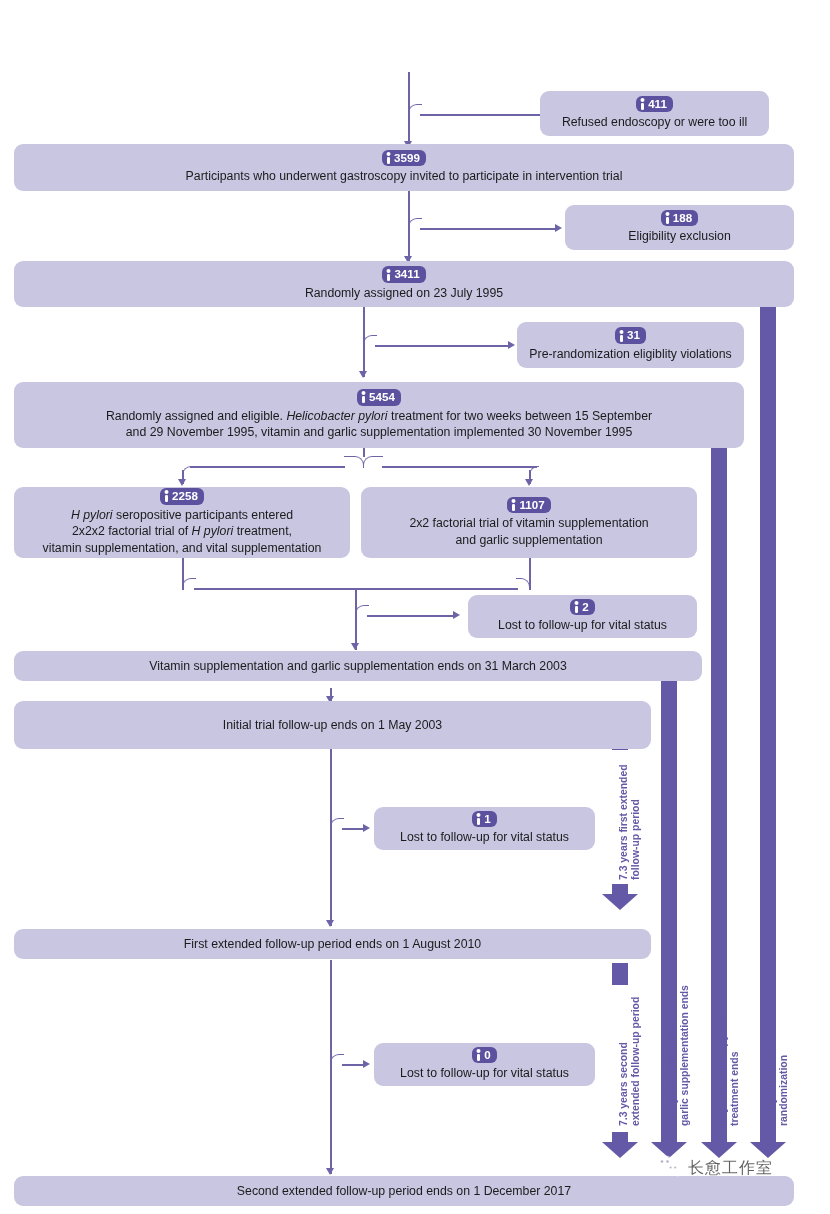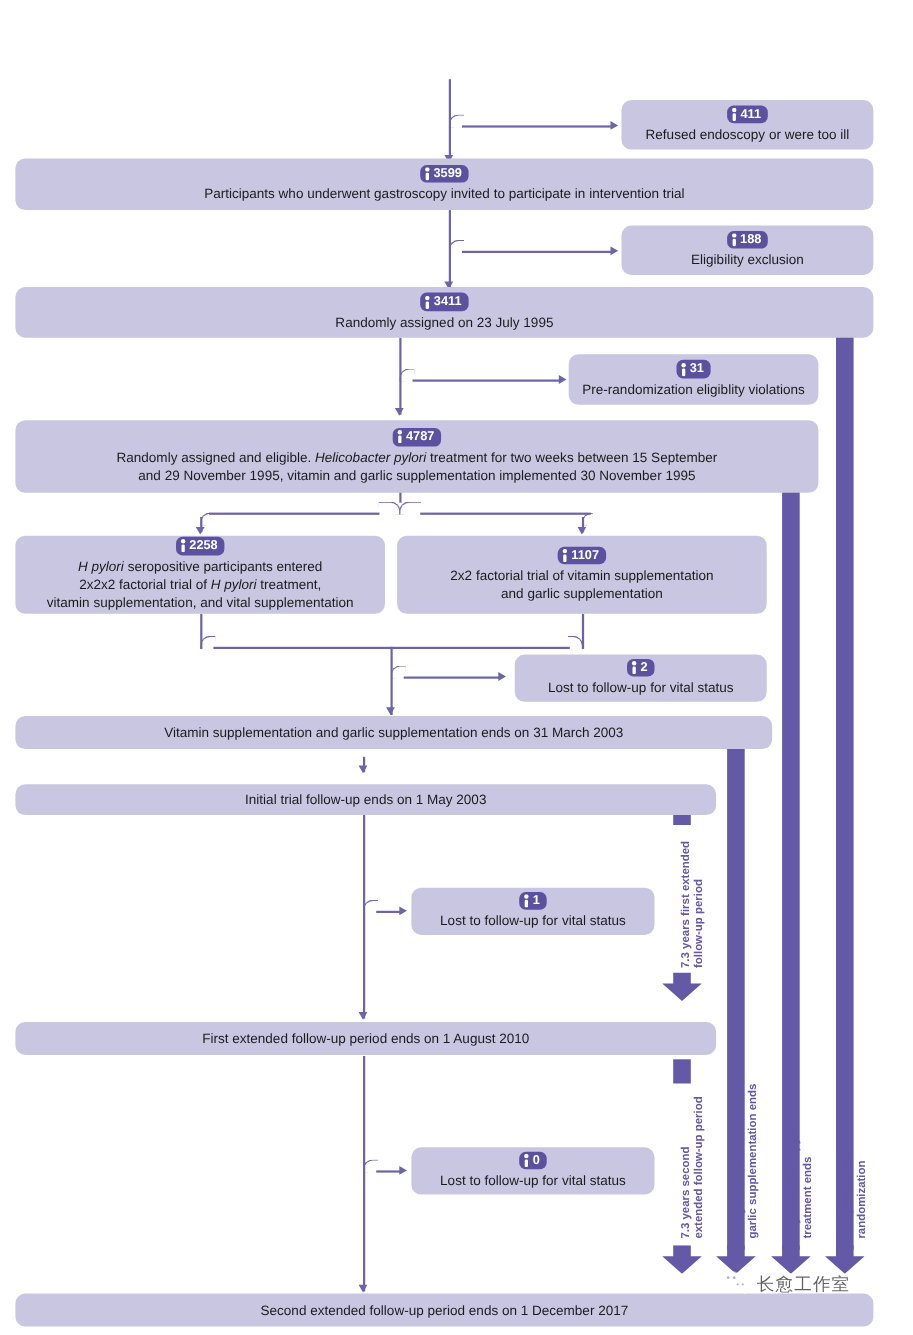--- a/index.html
+++ b/index.html
@@ -226,21 +226,21 @@
   <div class="tl-bar" style="left:612px;top:963px;height:22px;"></div>
   <div class="tl-head" style="left:602px;top:1132px;">
     <svg width="36" height="26" viewBox="0 0 36 26">
         <polygon points="10,0 26,0 26,10 36,10 18,26 0,10 10,10" fill="#6459a6"></polygon>
       </svg>
   </div>
   <div class="tl-label" style="left:618px;top:1126px;"><span>7.3 years second</span>
 <span>extended follow-up period</span></div>
 
 
-  <div class="box" style="left:565px;top:91px;width:229px;height:45px;align-items:center;">
+  <div class="box" style="left:540px;top:91px;width:229px;height:45px;align-items:center;">
     <span class="badge">
       <svg width="7" height="12" viewBox="0 0 7 12">
           <circle cx="3.5" cy="2" r="2" fill="#fff"></circle>
           <rect x="2" y="5" width="3" height="7" rx="1.2" fill="#fff"></rect>
         </svg>
       <span>411</span>
     </span>
     <span class="box-text">Refused endoscopy or were too ill</span>
   </div>
 
@@ -287,21 +287,21 @@
     </span>
     <span class="box-text">Pre-randomization eligiblity violations</span>
   </div>
 
   <div class="box" style="left:14px;top:382px;width:730px;height:66px;">
     <span class="badge">
       <svg width="7" height="12" viewBox="0 0 7 12">
           <circle cx="3.5" cy="2" r="2" fill="#fff"></circle>
           <rect x="2" y="5" width="3" height="7" rx="1.2" fill="#fff"></rect>
         </svg>
-      <span>4787</span>
+      <span>5454</span>
     </span>
     <span class="box-text">Randomly assigned and eligible. <span class="it">Helicobacter pylori</span> treatment for two weeks between 15 September</span>
     <span class="box-text">and 29 November 1995, vitamin and garlic supplementation implemented 30 November 1995</span>
   </div>
 
   <div class="box" style="left:14px;top:487px;width:336px;height:71px;">
     <span class="badge">
       <svg width="7" height="12" viewBox="0 0 7 12">
           <circle cx="3.5" cy="2" r="2" fill="#fff"></circle>
           <rect x="2" y="5" width="3" height="7" rx="1.2" fill="#fff"></rect>
@@ -333,21 +333,21 @@
         </svg>
       <span>2</span>
     </span>
     <span class="box-text">Lost to follow-up for vital status</span>
   </div>
 
   <div class="box" style="left:14px;top:651px;width:688px;height:30px;">
     <span class="box-text">Vitamin supplementation and garlic supplementation ends on 31 March 2003</span>
   </div>
 
-  <div class="box" style="left:14px;top:701px;width:637px;height:28px;margin-top:12px;">
+  <div class="box" style="left:14px;top:701px;width:637px;height:48px;">
     <span class="box-text">Initial trial follow-up ends on 1 May 2003</span>
   </div>
 
   <div class="box" style="left:374px;top:807px;width:221px;height:43px;">
     <span class="badge">
       <svg width="7" height="12" viewBox="0 0 7 12">
           <circle cx="3.5" cy="2" r="2" fill="#fff"></circle>
           <rect x="2" y="5" width="3" height="7" rx="1.2" fill="#fff"></rect>
         </svg>
       <span>1</span>

